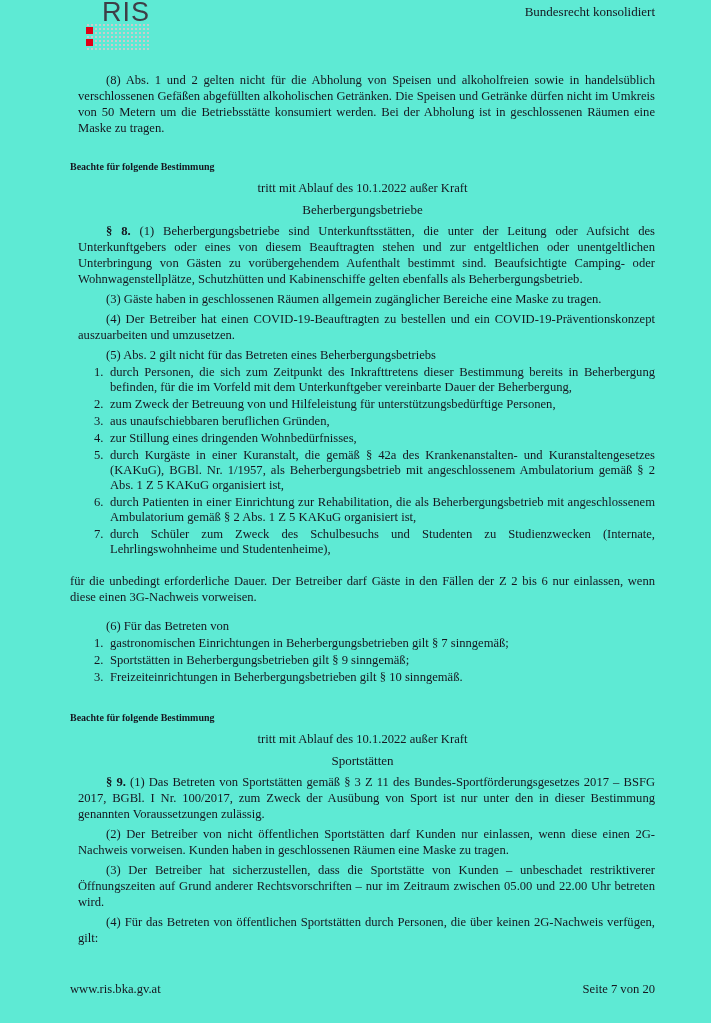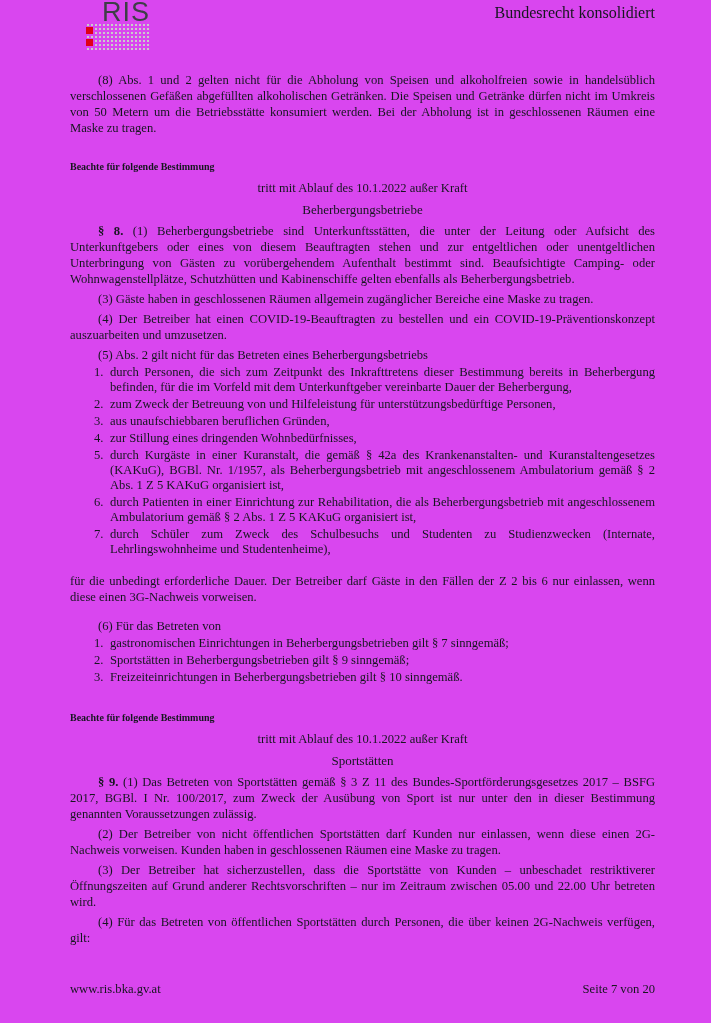--- a/index.html
+++ b/index.html
@@ -1,27 +1,27 @@
 <!DOCTYPE html>
 <html lang="de"><head>
 <meta charset="utf-8">
 <style>
   html,body { margin:0; padding:0; background:#ffffff; }
   .page {
     position:relative;
     width:711px; height:1023px;
-    background:#d946ef;
+    background:#5eead4;
     font-family:"Liberation Serif", serif;
     color:#16161f;
     overflow:hidden;
   }
   
   .hdr-right {
     position:absolute; top:4px; right:56px;
-    font-size:16px;
+    font-size:13px;
   }
   .logo { position:absolute; left:86px; top:3px; width:66px; height:48px; }
   .logo-text {
     position:absolute; left:16px; top:-6px;
     font-family:"Liberation Sans", sans-serif;
     font-weight:400; font-size:27px; letter-spacing:1px;
     color:#3e3e47;
   }
   .logo-dots {
     position:absolute; left:0; top:20px; width:64px; height:29px;
@@ -32,21 +32,21 @@
   .logo-sq.sq1 { top:24px; }
   .logo-sq.sq2 { top:36px; }
   
   .content {
     position:absolute; top:72px; left:70px; width:585px;
     font-size:12.6px; line-height:16px;
   }
   .para {
     text-align:justify;
     text-indent:28px;
-    margin:0 0 0 0;
+    margin:0 0 0 8px;
     margin-top:4px;
   }
   .para.first { margin-top:0; }
   .bold { font-weight:bold; }
   .notice-title {
     font-weight:bold; font-size:10px; line-height:17px;
     margin-top:22px;
   }
   .notice-sub { margin-top:5px; line-height:16px;text-align:center; }
   .sec-heading {

